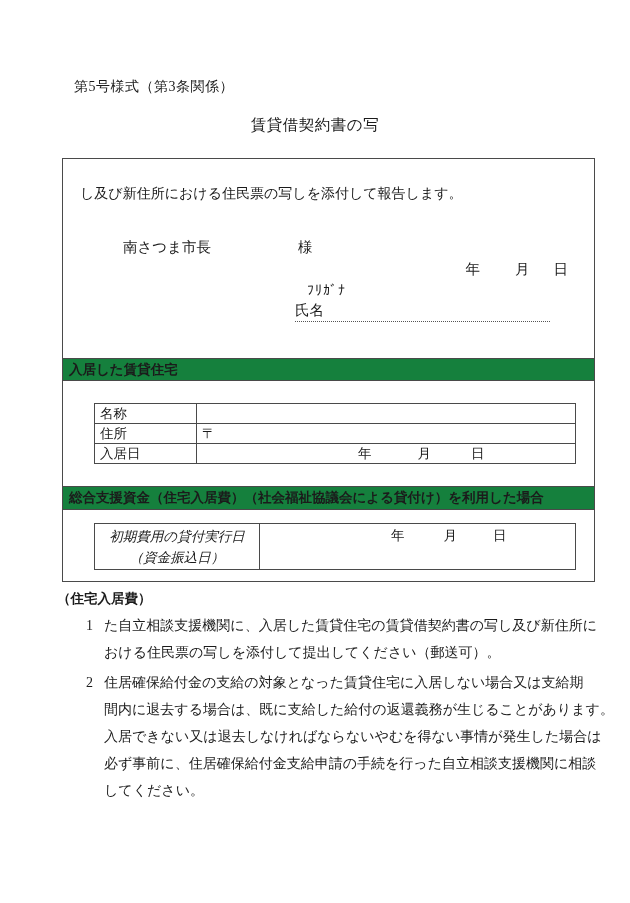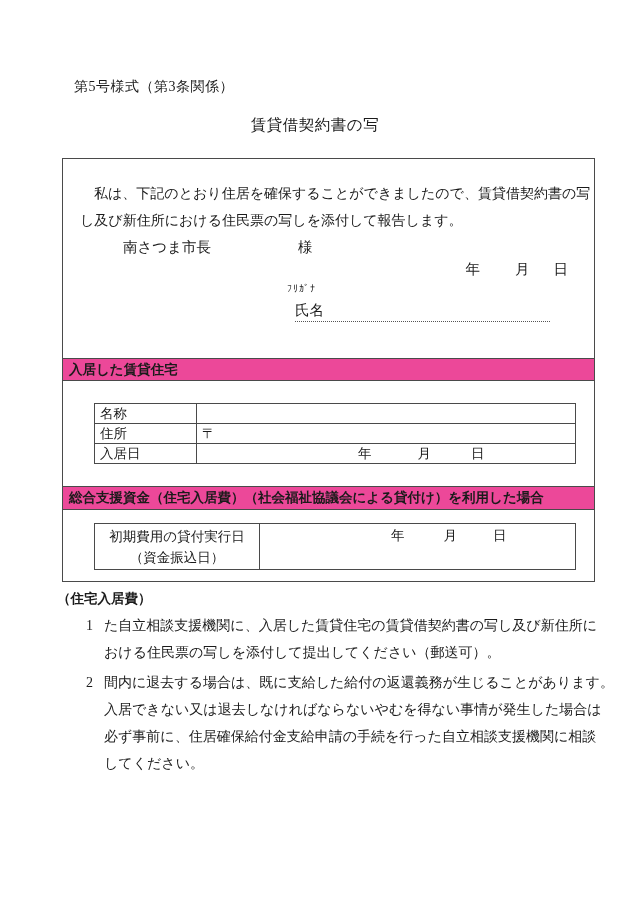--- a/index.html
+++ b/index.html
@@ -18,45 +18,45 @@
   .letter-body { position:absolute; left:17px; top:21px; width:505px; font-size:14px; line-height:27px; }
 
   .addressee-row { position:absolute; left:60px; top:79px; font-size:14.5px; }
   .addressee-row .honorific { margin-left:87px; }
 
   .ymd { display:inline-block; white-space:nowrap; }
   .date-row { position:absolute; top:101px; right:26px; font-size:14.5px; }
   .date-letter .m { margin-left:35px; }
   .date-letter .d { margin-left:24px; }
 
-  .furigana { position:absolute; left:224px; top:124px; font-size:10px; letter-spacing:1px; }
+  .furigana { position:absolute; left:244px; top:124px; font-size:14px; letter-spacing:1px; }
   .name-field { position:absolute; left:232px; top:142px; width:255px; height:20px; border-bottom:1px dotted #555; font-size:14.5px; }
   .phone-field { position:absolute; left:232px; top:164px; width:262px; height:21px; border-bottom:1px dotted #555; font-size:14.5px; }
 
   .section-bar {
     position:absolute; left:0; width:100%; box-sizing:border-box;
     border-top:1px solid #4a4a4a; border-bottom:1px solid #4a4a4a;
     font-family:"Liberation Sans","DejaVu Sans",sans-serif; font-weight:bold; font-size:13.5px;
-    display:flex; align-items:center; padding-left:6px; background:#ec4899;
+    display:flex; align-items:center; padding-left:6px; background:#15803d;
   }
   .section-bar.housing { top:199px; height:23px; }
   .section-bar.loan { top:327px; height:24px; }
 
   .inner-table { position:absolute; left:31px; border-collapse:collapse; table-layout:fixed; font-size:13.5px; }
   .inner-table td { border:1px solid #4a4a4a; padding:0 0 0 5px; box-sizing:border-box; }
   .t1 { top:244px; width:482px; }
   .t1 td { height:20px; }
   .t1 .lab { width:102px; }
   .date-movein { margin-left:156px; }
   .date-movein .m { margin-left:46px; }
   .date-movein .d { margin-left:40px; }
 
   .t2 { top:364px; width:482px; }
   .t2 td { height:46px; }
-  .t2 .lab2 { width:165px; text-align:center; padding:0; line-height:21px; vertical-align:middle; }
+  .t2 .lab2 { width:165px; text-align:center; padding:0; line-height:21px; vertical-align:middle;font-style:italic; }
   .t2 .val2 { vertical-align:top; padding-top:3px; }
   .date-loan { margin-left:126px; }
   .date-loan .m { margin-left:39px; }
   .date-loan .d { margin-left:36px; }
 
   .notes { position:absolute; left:57px; top:590px; width:545px; font-size:14px; line-height:27px; }
   .notes-heading { font-family:"Liberation Sans","DejaVu Sans",sans-serif; font-weight:bold; font-size:13.5px; line-height:18px; margin-bottom:4px; }
   .note-item { position:relative; padding-left:47px; }
   .note-item + .note-item { margin-top:3px; }
   .note-number { position:absolute; left:29px; top:0; }
@@ -65,21 +65,20 @@
 <body>
 
 <div class="page">
 
   <div class="form-number">第5号様式（第3条関係）</div>
   <div class="doc-title">賃貸借契約書の写</div>
 
   <div class="outer-box">
 
     <div class="letter-body lines">
-        <div>　私は、下記のとおり住居を確保することができましたので、賃貸借契約書の写</div>
         <div>し及び新住所における住民票の写しを添付して報告します。</div>
       </div>
 
     <div class="addressee-row">
       <span>南さつま市長</span><span class="honorific">様</span>
     </div>
 
     <div class="date-row ymd date-letter">
       <span class="y">年</span><span class="m">月</span><span class="d">日</span>
     </div>
@@ -144,20 +143,21 @@
     <div class="note-item">
       <span class="note-number">1</span>
       <div class="lines">
           <div>た自立相談支援機関に、入居した賃貸住宅の賃貸借契約書の写し及び新住所に</div>
           <div>おける住民票の写しを添付して提出してください（郵送可）。</div>
         </div>
     </div>
     <div class="note-item">
       <span class="note-number">2</span>
       <div class="lines">
+          <div>住居確保給付金の支給の対象となった賃貸住宅に入居しない場合又は支給期</div>
           <div>間内に退去する場合は、既に支給した給付の返還義務が生じることがあります。</div>
           <div>入居できない又は退去しなければならないやむを得ない事情が発生した場合は</div>
           <div>必ず事前に、住居確保給付金支給申請の手続を行った自立相談支援機関に相談</div>
           <div>してください。</div>
         </div>
     </div>
   </div>
 
 </div>
 

